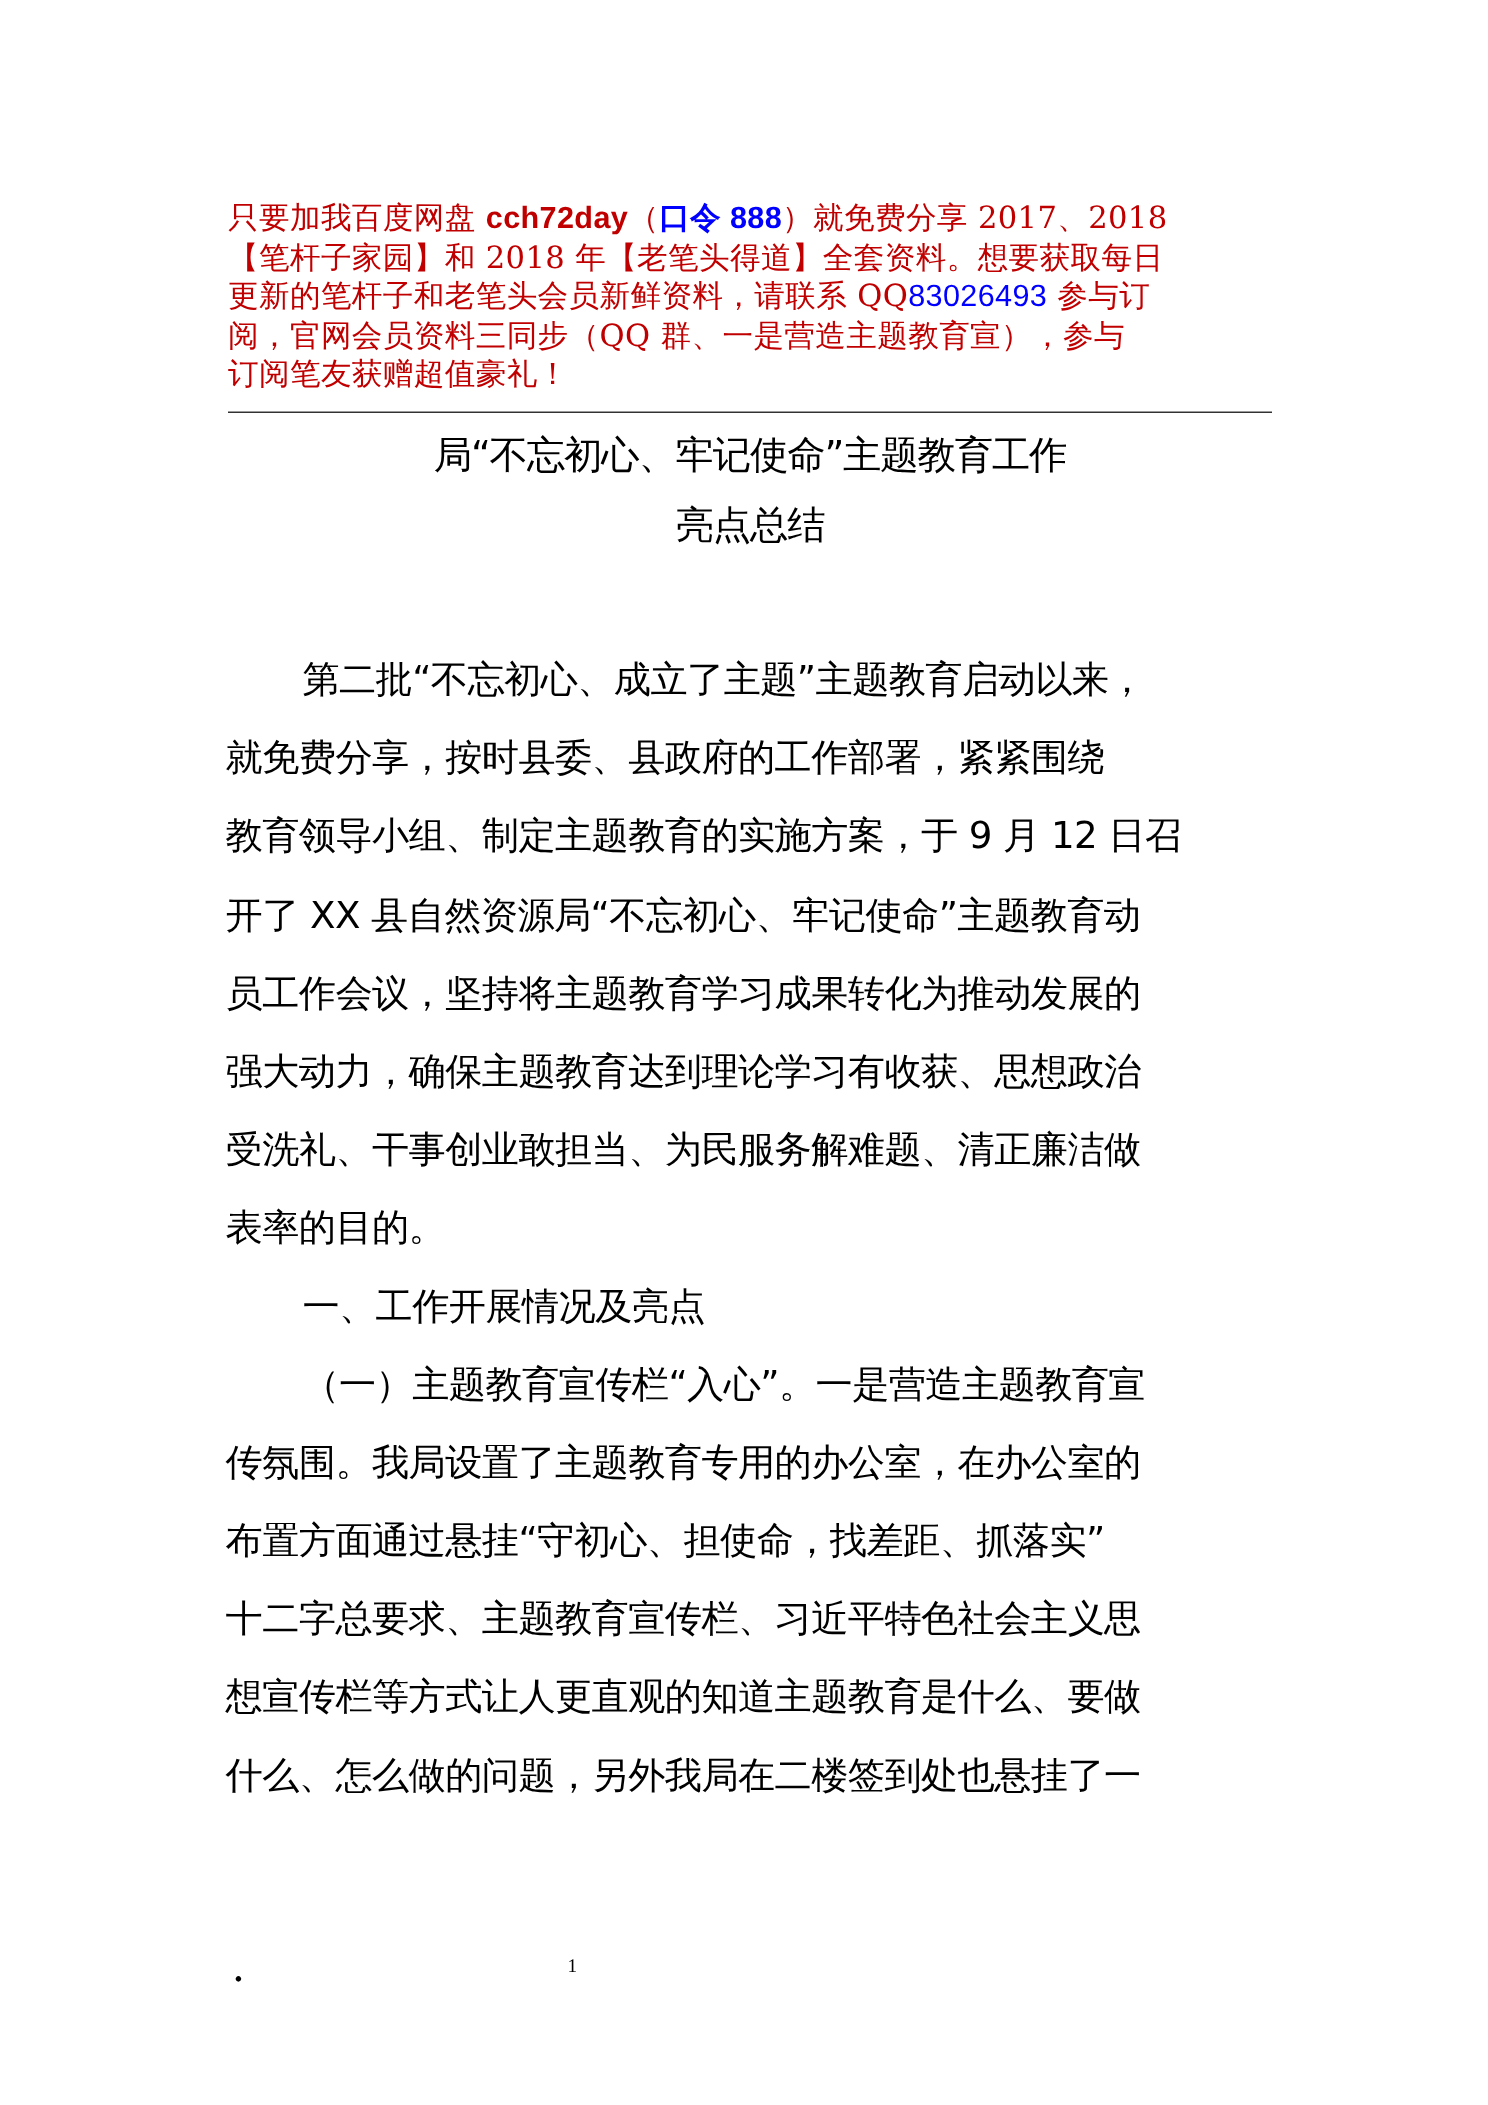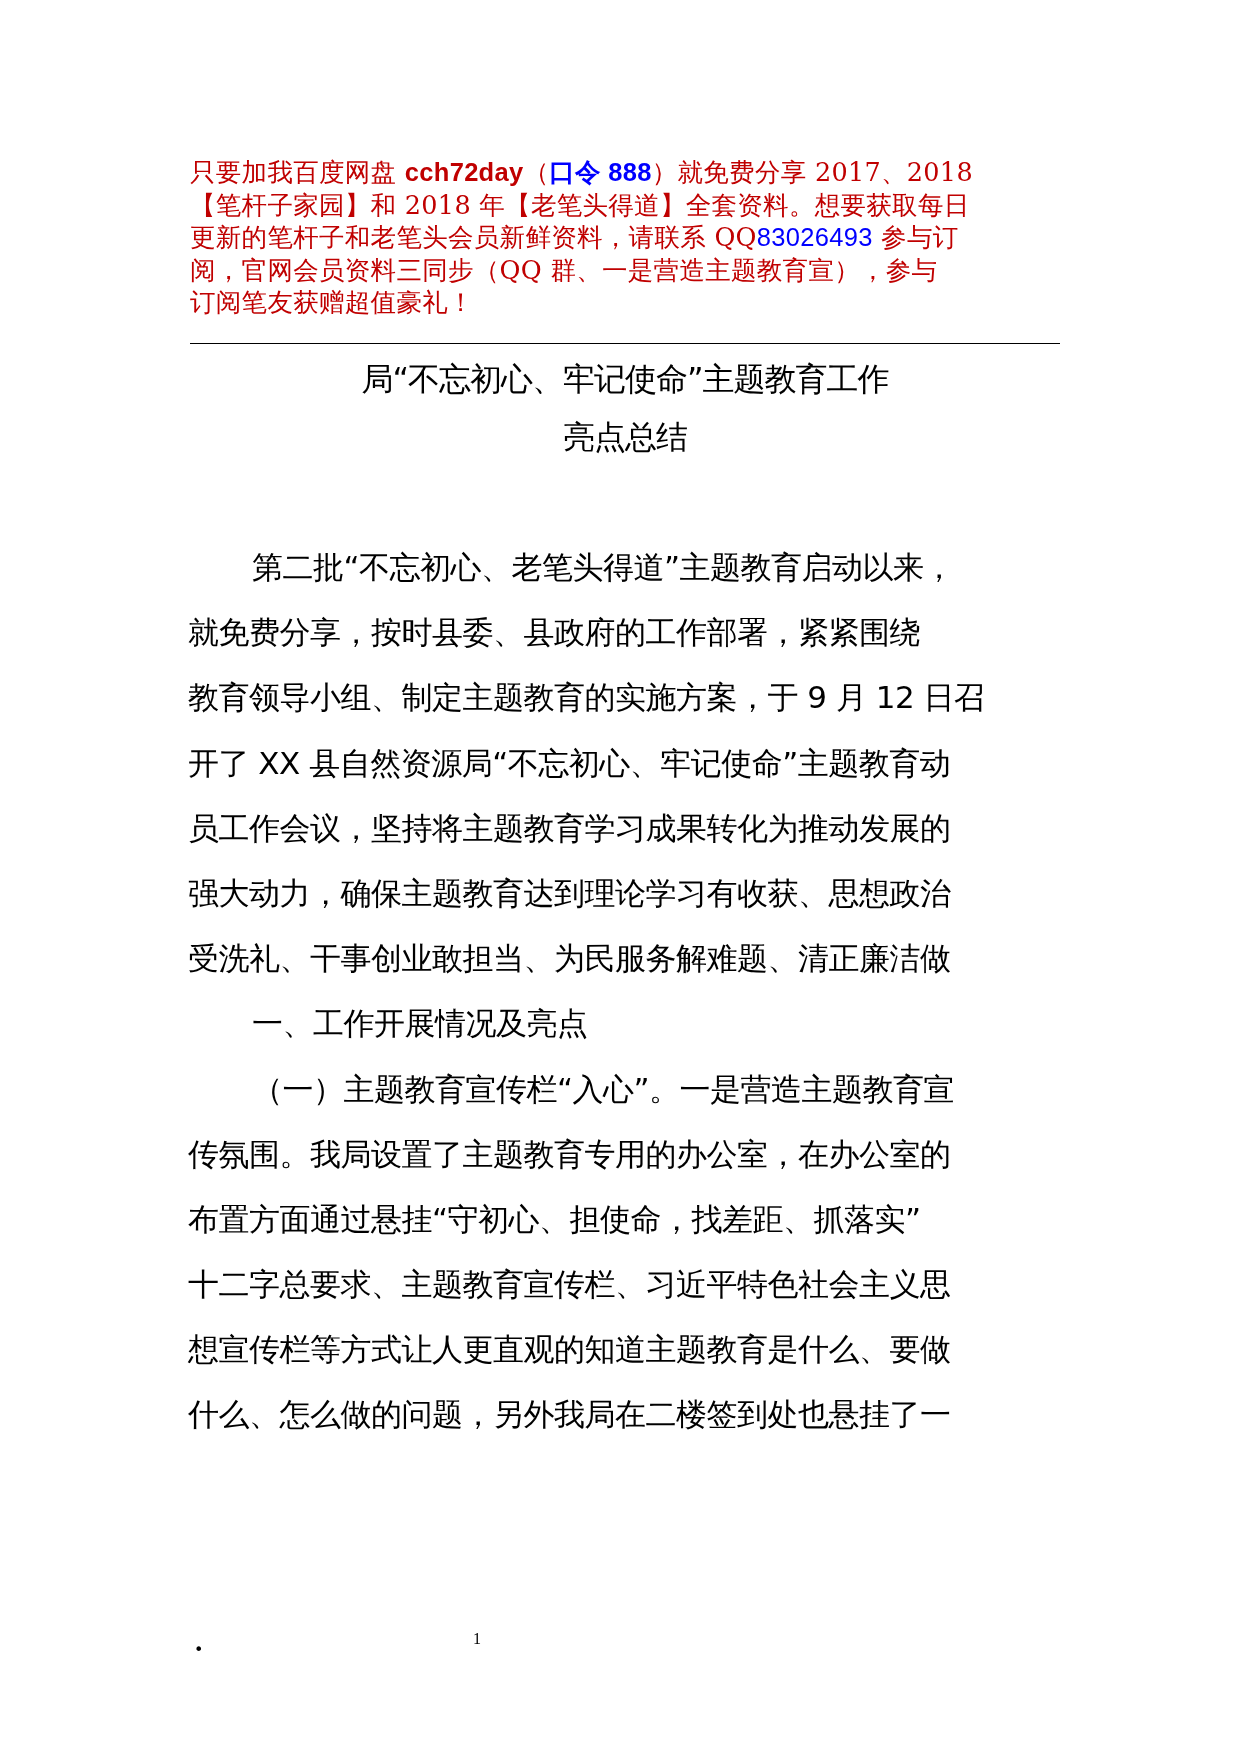--- a/index.html
+++ b/index.html
@@ -1,20 +1,20 @@
 <!DOCTYPE html>
 <html><head>
 <meta charset="utf-8">
 <style>
   html, body { margin: 0; padding: 0; background: #ffffff; }
   body { width: 1240px; height: 1754px; position: relative; overflow: hidden;
          font-family: "DejaVu Sans", "Liberation Sans", sans-serif; color: #000; }
   .page { position: absolute; left: 0; top: 0; width: 1240px; height: 1754px; background: #fff; }
 
-  .promo { position: absolute; left: 190px; top: 156px; width: 870px;
+  .promo { position: absolute; left: 190px; top: 166px; width: 870px;
            font-family: "DejaVu Serif", "Liberation Serif", serif;
            font-size: 25.5px; line-height: 32.5px; color: #c00000; letter-spacing: 0.3px; }
   .promo .line { white-space: nowrap; display: block; }
   .promo .bold { font-weight: bold; font-family: "Liberation Sans", sans-serif; }
   .promo .blue { color: #0000ff; }
   .promo .sans { font-family: Liberation Sans, sans-serif; }
 
   .rule { position: absolute; left: 190px; top: 343px; width: 870px; height: 0; border-top: 1.5px solid #000; }
 
   .title { position: absolute; left: 190px; top: 350px; width: 870px; text-align: center;
@@ -43,27 +43,28 @@
   </div>
 
   <div class="rule"></div>
 
   <div class="title">
     <span class="line">局“不忘初心、牢记使命”主题教育工作</span>
     <span class="line">亮点总结</span>
   </div>
 
   <div class="body">
-    <span class="line indent">第二批“不忘初心、老笔头得道”主题教育启动以来，</span>
+    <span class="line indent">第二批“不忘初心、成立了主题”主题教育启动以来，</span>
     <span class="line">就免费分享，按时县委、县政府的工作部署，紧紧围绕</span>
     <span class="line">教育领导小组、制定主题教育的实施方案，于 9 月 12 日召</span>
     <span class="line">开了 XX 县自然资源局“不忘初心、牢记使命”主题教育动</span>
     <span class="line">员工作会议，坚持将主题教育学习成果转化为推动发展的</span>
     <span class="line">强大动力，确保主题教育达到理论学习有收获、思想政治</span>
     <span class="line">受洗礼、干事创业敢担当、为民服务解难题、清正廉洁做</span>
+    <span class="line">表率的目的。</span>
     <span class="line indent">一、工作开展情况及亮点</span>
     <span class="line indent">（一）主题教育宣传栏“入心”。一是营造主题教育宣</span>
     <span class="line">传氛围。我局设置了主题教育专用的办公室，在办公室的</span>
     <span class="line">布置方面通过悬挂“守初心、担使命，找差距、抓落实”</span>
     <span class="line">十二字总要求、主题教育宣传栏、习近平特色社会主义思</span>
     <span class="line">想宣传栏等方式让人更直观的知道主题教育是什么、要做</span>
     <span class="line">什么、怎么做的问题，另外我局在二楼签到处也悬挂了一</span>
   </div>
 
   <span class="footer-dot">•</span>

